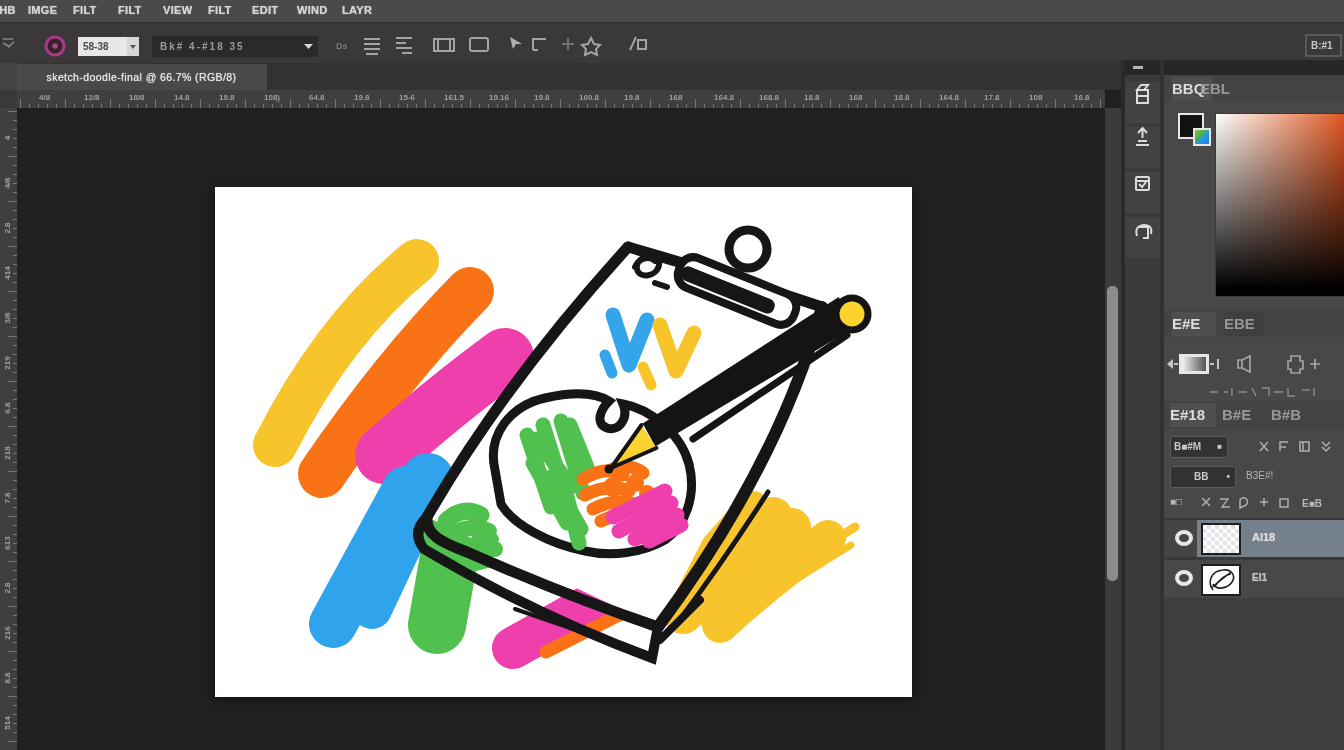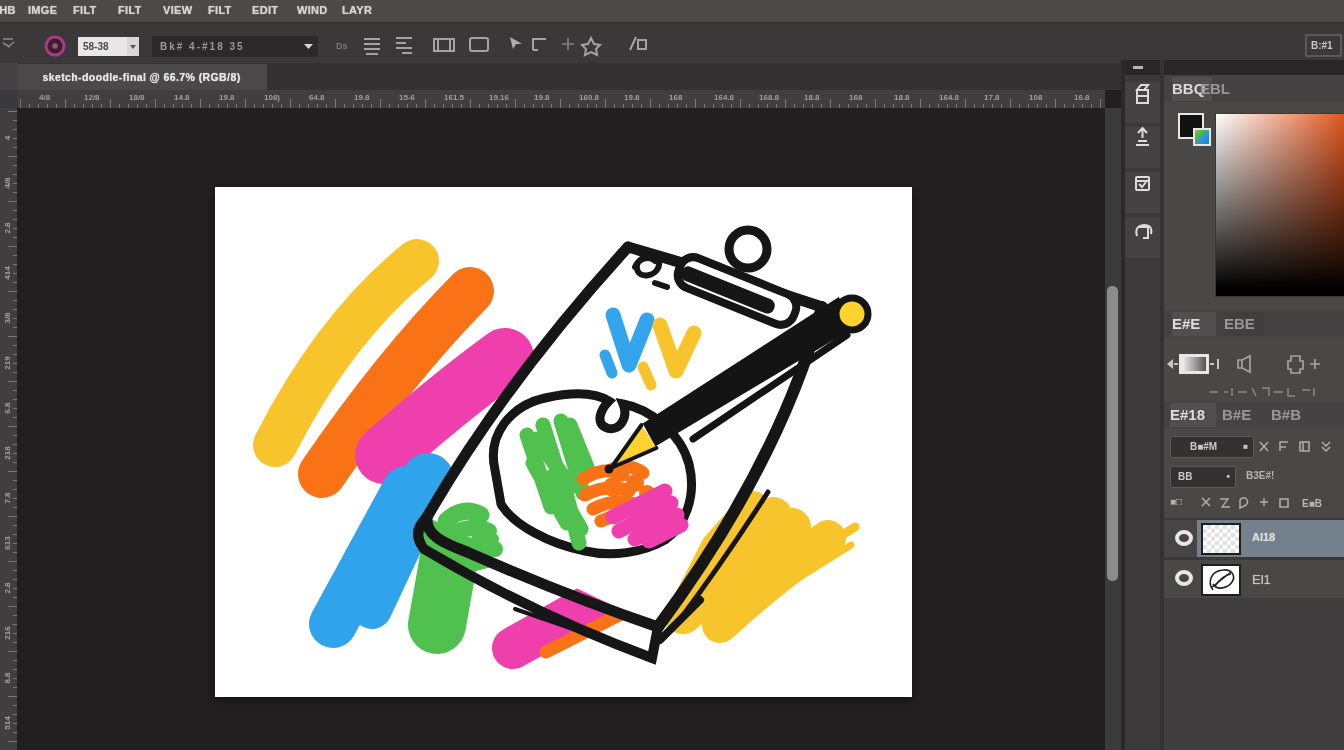--- a/index.html
+++ b/index.html
@@ -2,21 +2,21 @@
 <html><head><meta charset="utf-8">
 <style>
 html,body{margin:0;padding:0;width:1344px;height:750px;overflow:hidden;background:#211f20;font-family:"Liberation Sans",sans-serif;}
 *{box-sizing:border-box;}
 .abs{position:absolute;}
 
 #menubar{left:0;top:0;width:1344px;height:22px;background:#4c4949;color:#d6d4d5;font-size:11px;font-weight:bold;letter-spacing:.3px;}
 #menubar span{position:absolute;top:4px;white-space:nowrap;text-shadow:0 0 1px #cfcdce;}
 #optbar{left:0;top:22px;width:1344px;height:41px;background:#3b3839;border-top:1px solid #323031;}
 #tabbar{left:0;top:63px;width:1344px;height:27px;background:#343132;}
-#doctab{left:16px;top:64px;width:251px;height:26px;background:#4b4849;color:#e8e6e7;font-size:10.5px;font-weight:bold;line-height:26px;text-align:center;letter-spacing:0.4px;overflow:hidden;text-shadow:0 0 1px #d8d6d7;}
+#doctab{left:16px;top:64px;width:251px;height:26px;background:#4b4849;color:#e8e6e7;font-size:10.5px;font-weight:normal;line-height:26px;text-align:center;letter-spacing:0.4px;overflow:hidden;text-shadow:0 0 1px #d8d6d7;}
 #hruler{left:17px;top:90px;width:1088px;height:18px;background:#403e3f;overflow:hidden;}
 #vruler{left:0;top:90px;width:17px;height:660px;background:#403e3f;overflow:hidden;}
 #rulercorner{left:0;top:90px;width:17px;height:18px;background:#39383a;}
 #canvasarea{left:17px;top:108px;width:1088px;height:642px;background:#211f20;}
 #canvas{position:absolute;left:198px;top:79px;width:697px;height:510px;background:#fff;box-shadow:0 3px 10px rgba(0,0,0,0.45);}
 
 #vscroll{left:1105px;top:108px;width:16px;height:642px;background:#3c3b3b;}
 #vthumb{left:1107px;top:286px;width:11px;height:295px;background:#8d8c8c;border-radius:5px;}
 #gap1{left:1121px;top:60px;width:4px;height:690px;background:#2b292a;}
 
@@ -462,31 +462,31 @@
       <path d="M 124,11 h 3 v -5 h 9 v 5 h 3 v 8 h -3 v 4 h -9 v -4 h -3 z"></path>
       <path d="M 151,9 v 10 M 146,14 h 10"></path>
     </g>
     <g stroke="#8d8b8c" stroke-width="1.4" fill="none">
       <path d="M 46,42 h 8 M 60,42 h 4 M 68,38 v 8 M 74,42 h 9 M 88,38 l 4,8 M 98,38 h 7 v 8 M 110,42 h 9 M 124,38 v 8 h 7 M 138,40 h 8 M 150,38 v 8"></path>
     </g>
   </svg>
   <div class="ptab on" style="left:6px;top:328px;width:46px">E#18</div>
   <div class="ptab" style="left:58px;top:328px;width:38px">B#E</div>
   <div class="ptab" style="left:107px;top:328px;width:38px">B#B</div>
-  <div class="dropbox" style="left:6px;top:361px;width:84px;height:22px;line-height:20px;padding-left:19px">B■#M <span style="float:right;margin-right:5px;font-size:8px">■</span></div>
+  <div class="dropbox" style="left:6px;top:361px;width:58px;height:22px;line-height:20px;padding-left:3px">B■#M <span style="float:right;margin-right:5px;font-size:8px">■</span></div>
   <svg style="position:absolute;left:92px;top:363px" width="90" height="18">
     <g stroke="#b0aeaf" stroke-width="1.5" fill="none">
       <path d="M 4,4 l 8,9 M 12,4 l -8,9"></path>
       <path d="M 24,13 v -9 h 8 M 24,9 h 6"></path>
       <path d="M 44,4 h 9 v 9 h -9 z M 47,4 v 9"></path>
       <path d="M 66,4 l 4,4 4,-4 M 66,9 l 4,4 4,-4"></path>
     </g>
   </svg>
-  <div class="dropbox" style="left:6px;top:391px;width:66px;height:22px;line-height:20px;padding-left:7px">BB <span style="float:right;margin-right:5px">•</span></div>
-  <div style="position:absolute;left:82px;top:395px;font-size:10px;font-weight:bold;color:#b5b3b4">B3E#!</div>
+  <div class="dropbox" style="left:6px;top:391px;width:66px;height:22px;line-height:20px;padding-left:23px">BB <span style="float:right;margin-right:5px">•</span></div>
+  <div style="position:absolute;left:82px;top:395px;font-size:10px;font-weight:normal;color:#b5b3b4">B3E#!</div>
   <div style="position:absolute;left:6px;top:421px;font-size:10px;font-weight:bold;color:#b5b3b4">■□</div>
   <svg style="position:absolute;left:34px;top:419px" width="150" height="18">
     <g stroke="#b0aeaf" stroke-width="1.5" fill="none">
       <path d="M 4,12 l 8,-8 M 4,4 l 8,8"></path>
       <path d="M 22,5 l 8,0 -6,8 8,0" stroke-width="1.3"></path>
       <path d="M 42,6 a 4,4 0 1,1 6,5 l -6,3 z"></path>
       <path d="M 62,8 h 8 M 66,4 v 8"></path>
       <rect x="82" y="5" width="8" height="8"></rect>
     </g>
     <text x="104" y="13" font-size="10" font-weight="bold" fill="#b5b3b4" font-family="Liberation Sans">E■B</text>
@@ -503,15 +503,15 @@
   <div style="position:absolute;left:37px;top:448px;width:40px;height:32px;background:#fdfdfd;background-image:linear-gradient(45deg,#e2e2e2 25%,transparent 25%,transparent 75%,#e2e2e2 75%),linear-gradient(45deg,#e2e2e2 25%,transparent 25%,transparent 75%,#e2e2e2 75%);background-size:8px 8px;background-position:0 0,4px 4px;border:2px solid #1f1e1e"></div>
   <div style="position:absolute;left:88px;top:456px;font-size:11px;font-weight:bold;color:#dddbdc;text-shadow:0 0 1px #cccacb">Al18</div>
   <div style="position:absolute;left:37px;top:489px;width:40px;height:32px;background:#fdfdfd;border:2px solid #1f1e1e">
     <svg width="36" height="28">
         <g fill="none" stroke="#222" stroke-width="1.6">
           <path d="M 10,24 C 4,16 8,5 20,4 C 29,3 33,10 29,16 C 25,22 14,25 10,18 M 8,22 L 28,6"></path>
           <path d="M 12,20 Q 20,9 28,8"></path>
         </g>
       </svg>
   </div>
-  <div style="position:absolute;left:88px;top:497px;font-size:13px;font-weight:normal;color:#c5c3c4;text-shadow:0 0 1px #b5b3b4">El1</div>
+  <div style="position:absolute;left:88px;top:497px;font-size:10px;font-weight:bold;color:#c5c3c4;text-shadow:0 0 1px #b5b3b4">El1</div>
   <div style="position:absolute;left:0px;top:523px;width:184px;height:152px;background:#403d3e"></div>
 </div>
 
 </body></html>

